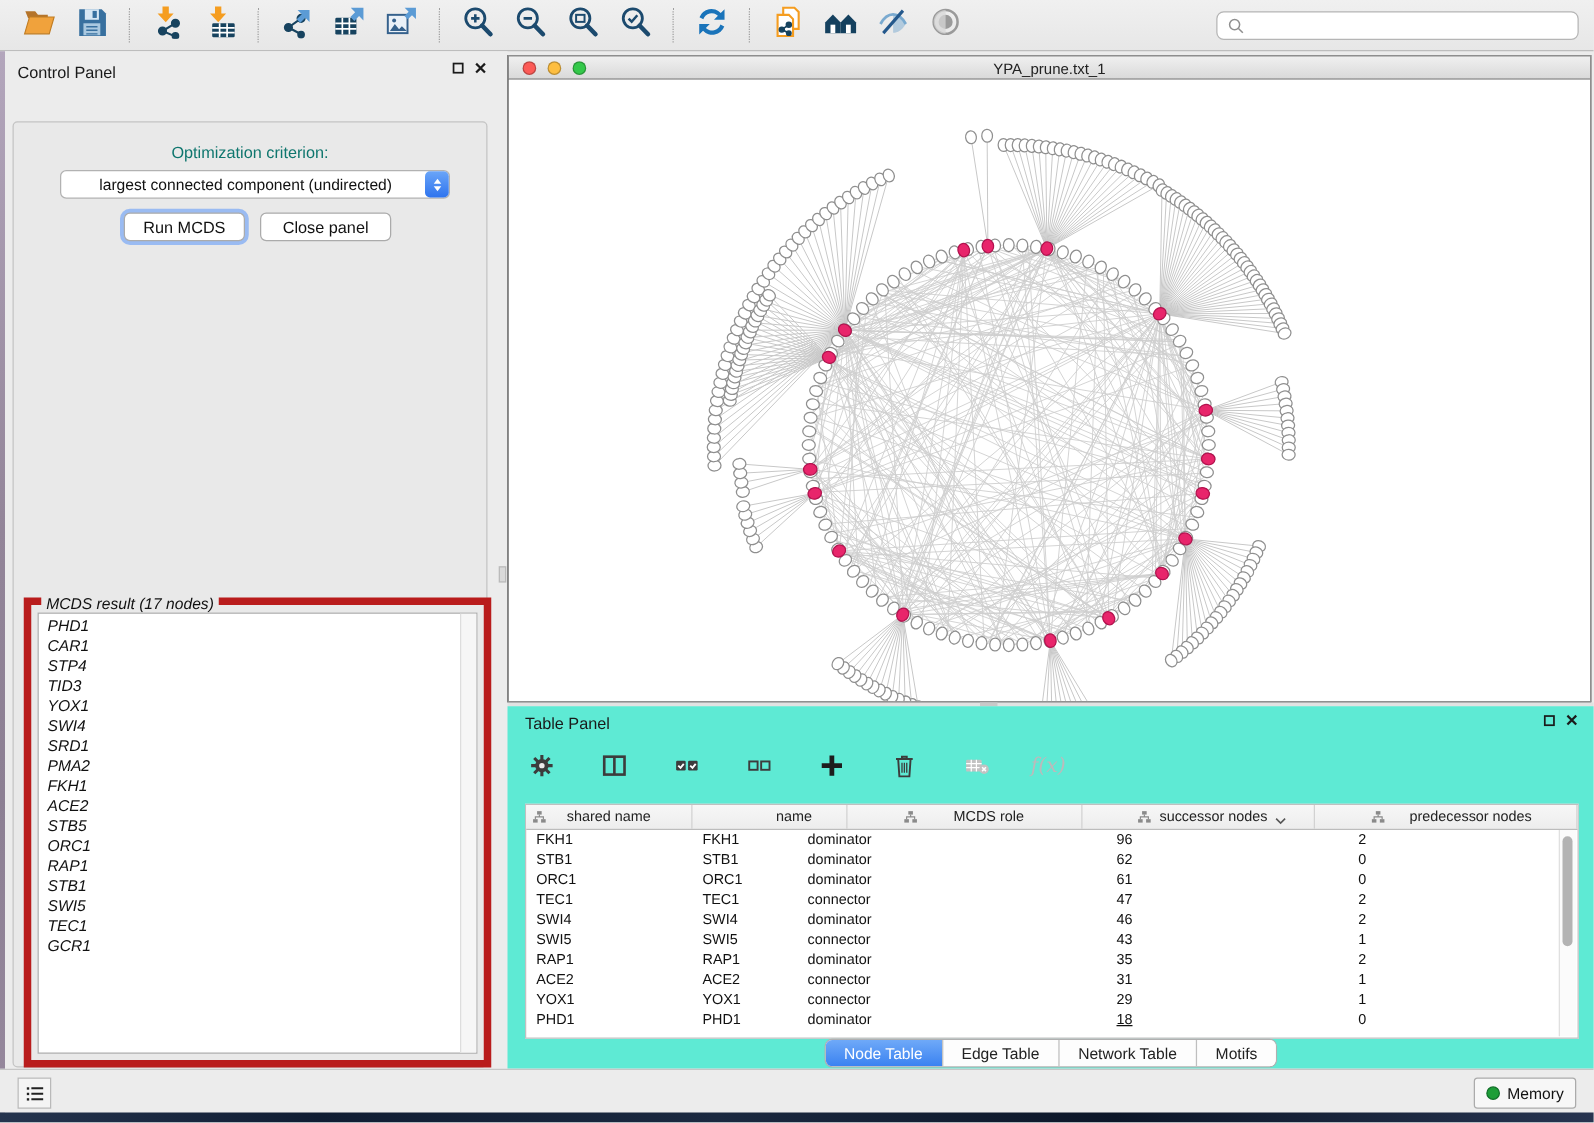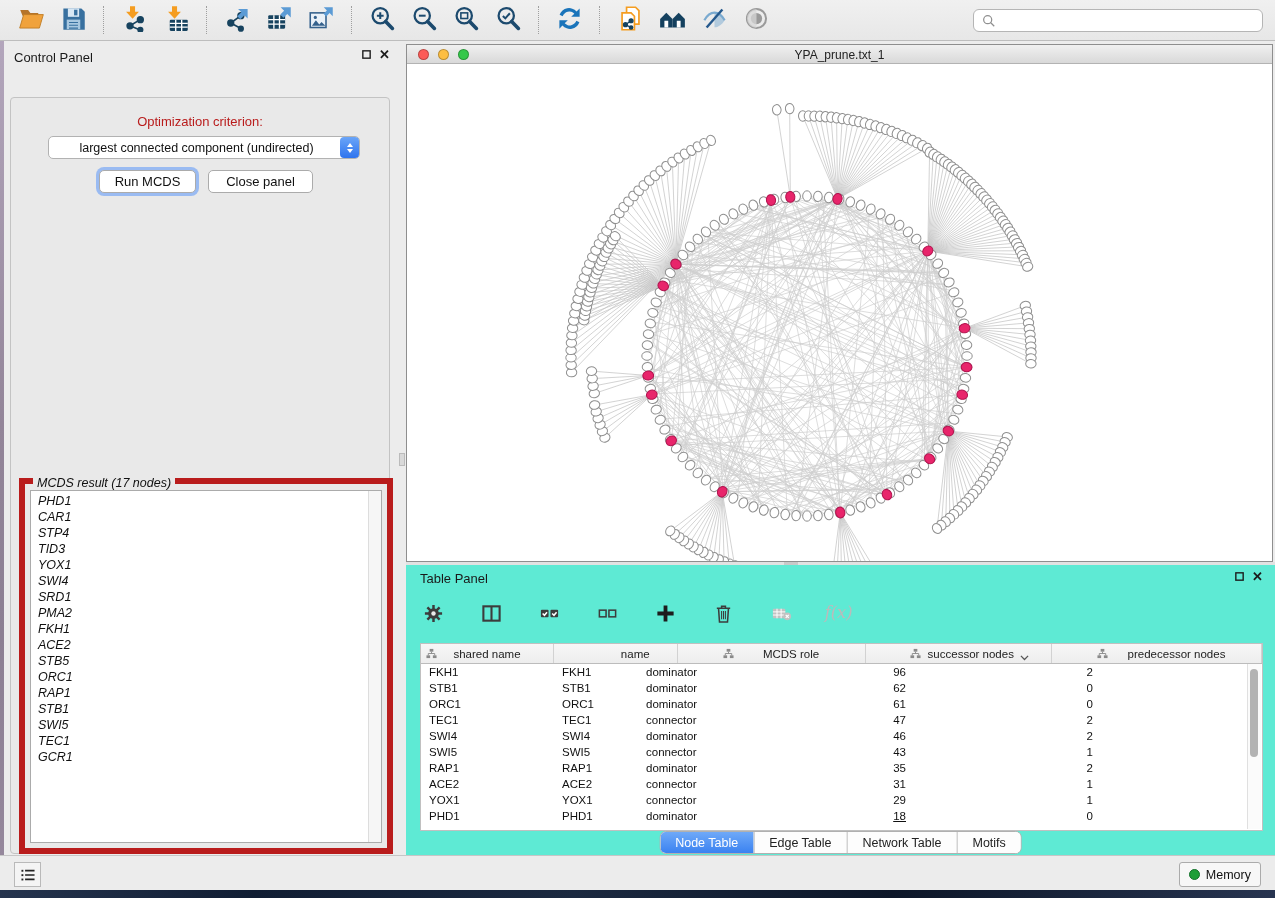--- a/index.html
+++ b/index.html
@@ -30,21 +30,21 @@
   .float-ic svg{width:11px;height:11px;display:block;}
   .close-ic{font-size:13px;font-weight:bold;color:#1a1a1a;line-height:11px;}
   #cp-tabs{position:absolute;left:50%;transform:translateX(-50%);top:33px;display:flex;height:21px;
            border:1px solid #a9a9a9;border-radius:6px;overflow:hidden;background:#fff;z-index:2;}
   .seg{padding:0 15px;font-size:12.5px;color:#222;display:flex;align-items:center;background:#fdfdfd;
        border-left:1px solid #bfbfbf;}
   .seg:first-child{border-left:none;}
   .seg.sel{background:linear-gradient(#6fa9f8,#3a82f1);color:#fff;border-left-color:#3a82f1;}
   #cp-inset{position:absolute;left:6px;top:56px;width:380px;height:757px;background:#e9e9e9;
             border:1px solid #c3c3c3;border-radius:4px;box-sizing:border-box;}
-  #opt-label{position:absolute;left:0;top:16px;width:100%;text-align:center;font-size:13px;color:#b91c1c;}
+  #opt-label{position:absolute;left:0;top:16px;width:100%;text-align:center;font-size:13px;color:#0f766e;}
   #criterion-select{position:absolute;left:37px;top:38px;width:312px;height:23px;background:#fff;
       border:1px solid #b2b2b2;border-radius:5px;box-sizing:border-box;display:flex;align-items:center;}
   #criterion-value{flex:1;text-align:center;font-size:12.5px;color:#111;padding-left:4px;white-space:nowrap;}
   #criterion-stepper{width:19px;height:21px;border-radius:4px;background:linear-gradient(#6aa5f8,#2f74ee);
       margin-right:0px;display:flex;flex-direction:column;align-items:center;justify-content:center;gap:2px;flex:none;}
   #criterion-stepper span{width:0;height:0;border-left:3.5px solid transparent;border-right:3.5px solid transparent;display:block;}
   #criterion-stepper .up{border-bottom:4px solid #fff;}
   #criterion-stepper .down{border-top:4px solid #fff;}
   .cp-btn{position:absolute;top:72px;height:23px;background:#fff;border:1px solid #ababab;border-radius:5px;
           font-size:13px;color:#111;display:flex;align-items:center;justify-content:center;box-sizing:border-box;}

